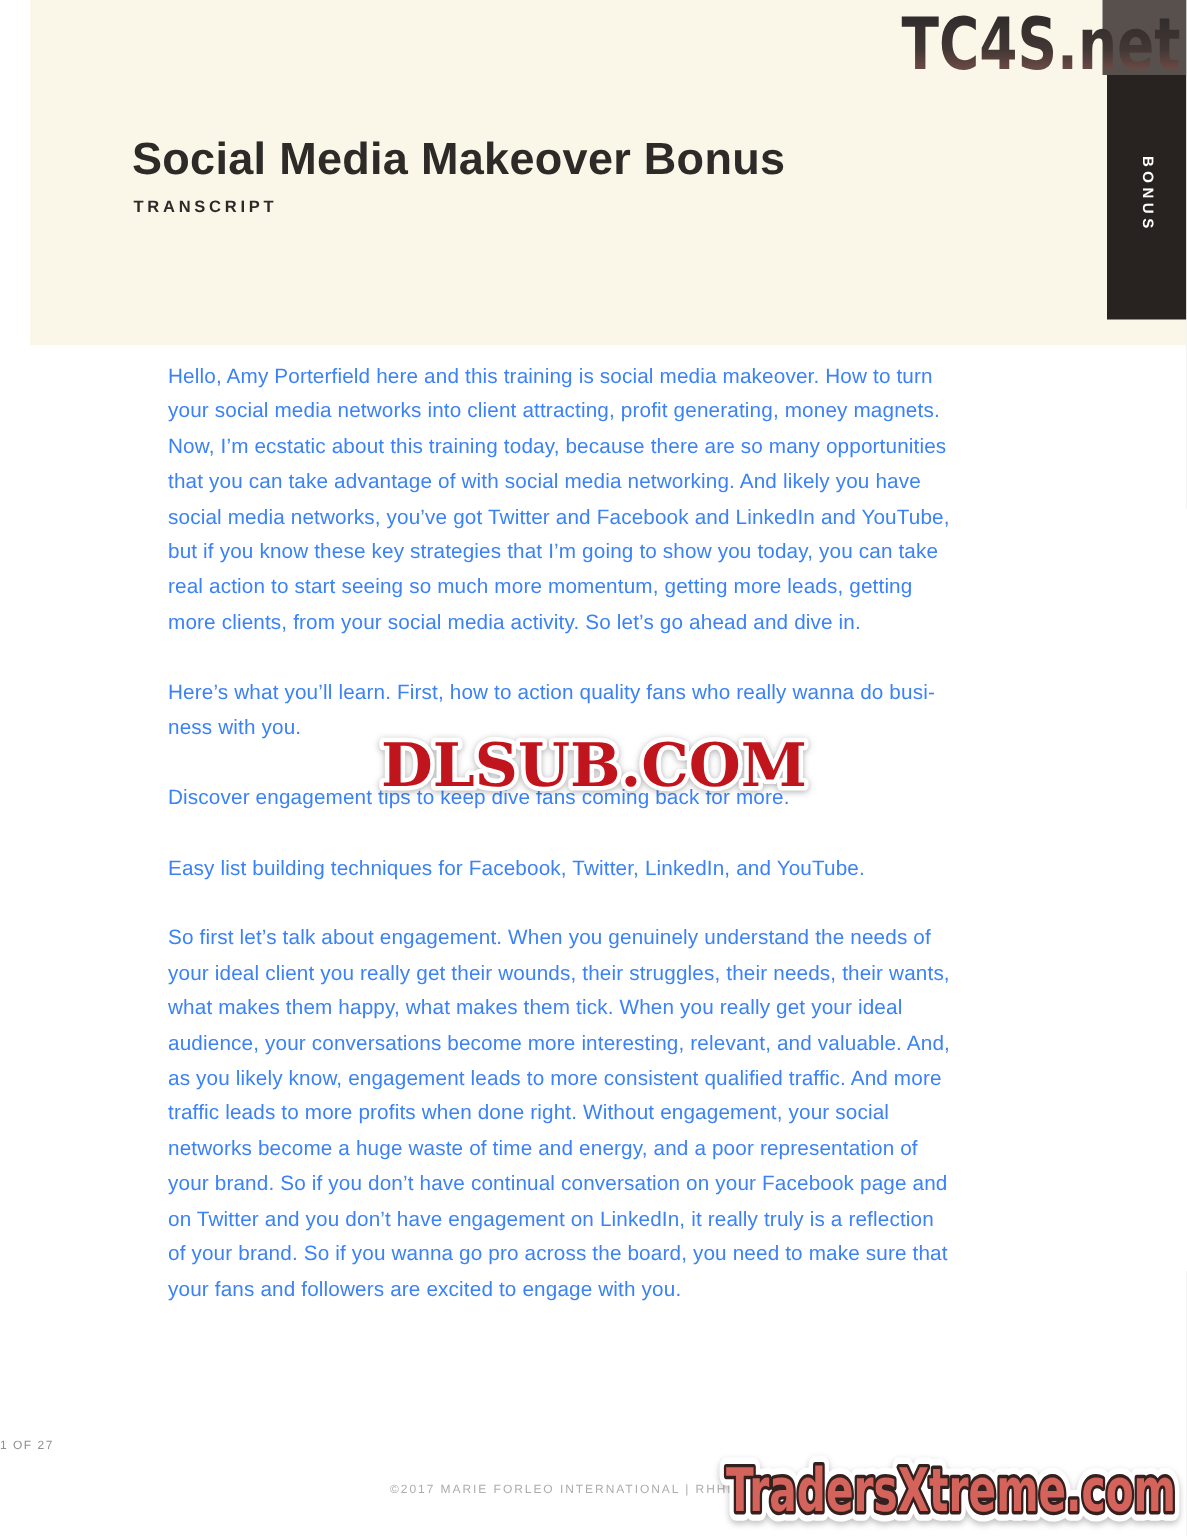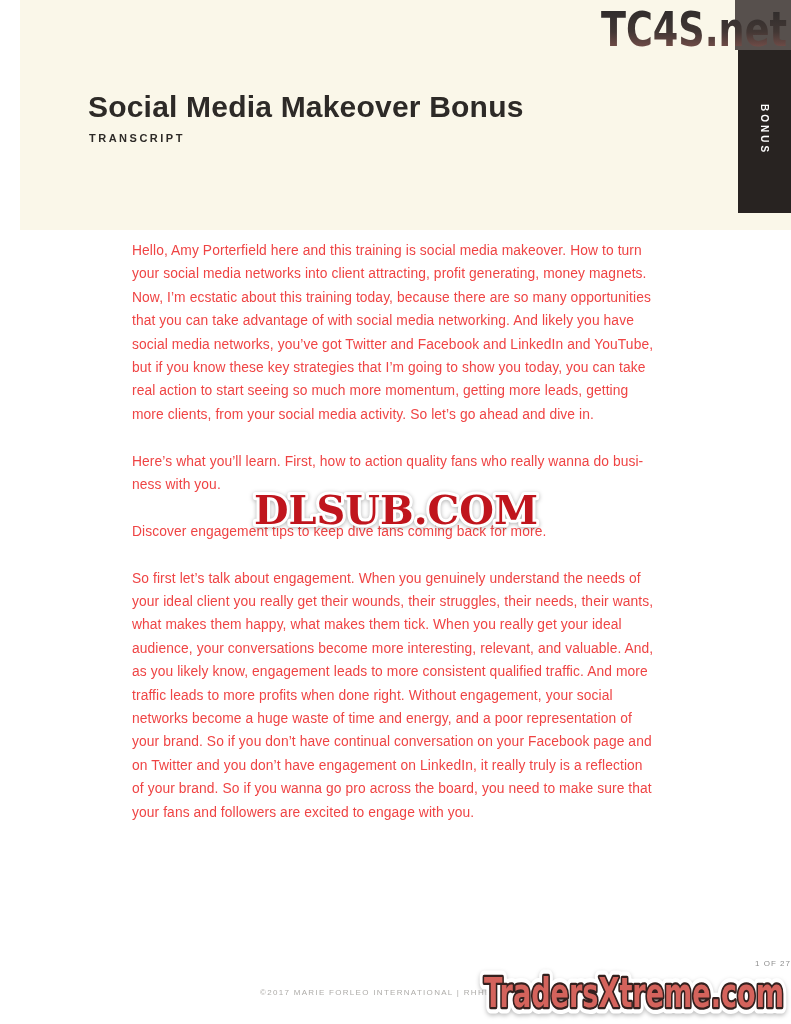--- a/index.html
+++ b/index.html
@@ -80,41 +80,40 @@
   .content {
     position: absolute;
     left: 112px; top: 239px;
     width: 645px;
     z-index: 1;
   }
   .para {
     font-size: 13.8px;
     line-height: 23.4px;
     letter-spacing: 0.1px;
-    color: #ef4444;
+    color: #3b82f6;
     white-space: pre-line;
     margin-bottom: 23.4px;
-    margin-left: 20px;
   }
 
   
   .wm-middle {
     position: absolute;
     left: 246px; top: 483px;
     width: 300px; height: 54px;
     z-index: 5;
     filter: drop-shadow(0 1px 2px rgba(0,0,0,0.30));
   }
 
   
   .page-indicator {
     position: absolute;
     left: 0; top: 959px;
     width: 791px;
-    text-align: right;
+    text-align: left;
     font-size: 8px;
     letter-spacing: 1px;
     color: #8f8f8f;
   }
   .copyright {
     position: absolute;
     left: 260px; top: 988px;
     font-size: 8px;
     letter-spacing: 1.3px;
     color: #aeaca9;
@@ -161,20 +160,21 @@
 your social media networks into client attracting, profit generating, money magnets.
 Now, I’m ecstatic about this training today, because there are so many opportunities
 that you can take advantage of with social media networking. And likely you have
 social media networks, you’ve got Twitter and Facebook and LinkedIn and YouTube,
 but if you know these key strategies that I’m going to show you today, you can take
 real action to start seeing so much more momentum, getting more leads, getting
 more clients, from your social media activity. So let’s go ahead and dive in.</p>
     <p class="para">Here’s what you’ll learn. First, how to action quality fans who really wanna do busi-
 ness with you.</p>
     <p class="para">Discover engagement tips to keep dive fans coming back for more.</p>
+    <p class="para">Easy list building techniques for Facebook, Twitter, LinkedIn, and YouTube.</p>
     <p class="para">So first let’s talk about engagement. When you genuinely understand the needs of
 your ideal client you really get their wounds, their struggles, their needs, their wants,
 what makes them happy, what makes them tick. When you really get your ideal
 audience, your conversations become more interesting, relevant, and valuable. And,
 as you likely know, engagement leads to more consistent qualified traffic. And more
 traffic leads to more profits when done right. Without engagement, your social
 networks become a huge waste of time and energy, and a poor representation of
 your brand. So if you don’t have continual conversation on your Facebook page and
 on Twitter and you don’t have engagement on LinkedIn, it really truly is a reflection
 of your brand. So if you wanna go pro across the board, you need to make sure that

